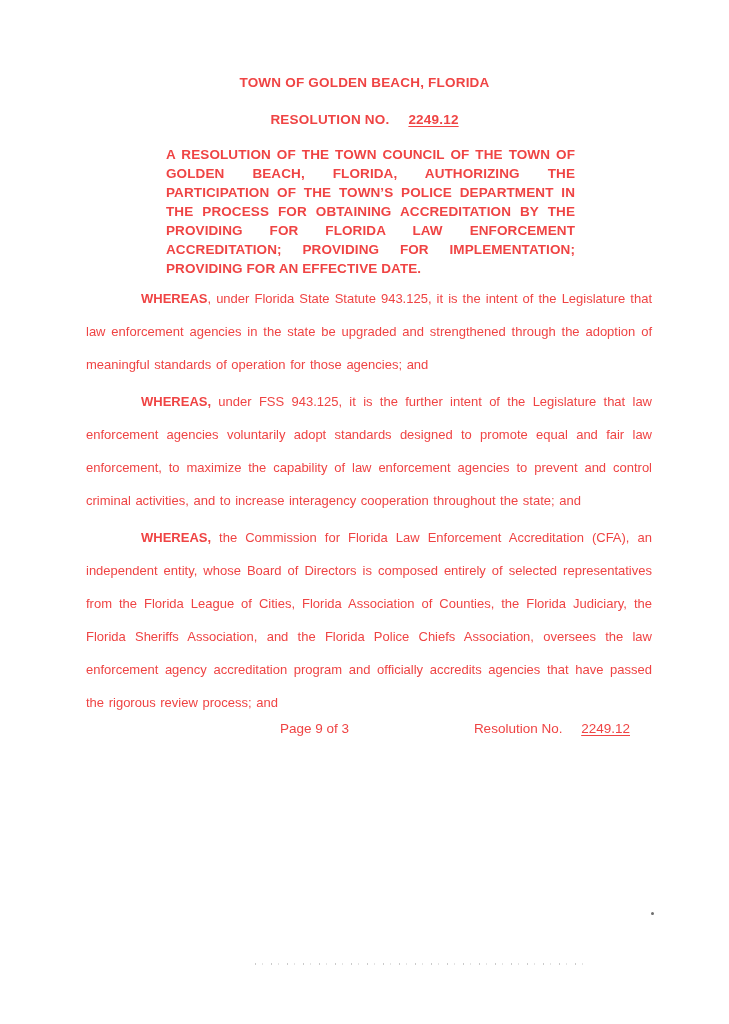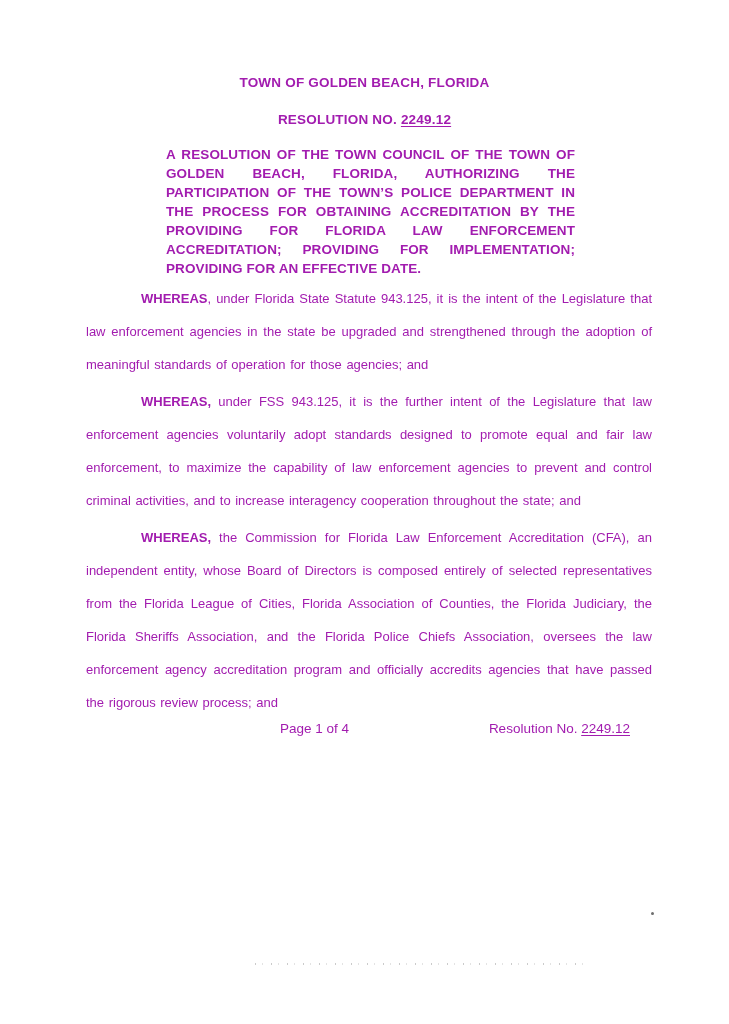--- a/index.html
+++ b/index.html
@@ -1,21 +1,21 @@
 <!DOCTYPE html>
 <html><head>
 <meta charset="utf-8">
 <style>
   html, body { margin: 0; padding: 0; background: #fff; }
   .page {
     position: relative;
     width: 729px;
     height: 1024px;
     background: #fff;
-    color: #a21caf;
+    color: #ef4444;
     font-family: "Liberation Sans", sans-serif;
     box-sizing: border-box;
     padding-top: 75px;
     overflow: hidden;
   }
   .doc-title {
     margin: 0;
     text-align: center;
     font-size: 13.5px;
     font-weight: bold;
@@ -24,20 +24,21 @@
   .res-heading {
     margin: 22px 0 0 0;
     text-align: center;
     font-size: 13.5px;
     font-weight: bold;
     letter-spacing: 0.2px;
   }
   .underlined {
     text-decoration: underline;
     text-underline-offset: 2px;
+    margin-left: 15px;
   }
   .summary {
     margin: 18px 0 0 166px;
     width: 409px;
     font-size: 13.5px;
     font-weight: bold;
     line-height: 19px;
     text-align: justify;
     letter-spacing: 0.1px;
   }
@@ -101,21 +102,21 @@
   <div class="doc-body">
     <p><span class="lead">WHEREAS</span><span>, under Florida State Statute 943.125, it is the intent of the Legislature that law enforcement agencies in the state be upgraded and strengthened through the adoption of meaningful standards of operation for those agencies; and</span></p>
 
     <p><span class="lead">WHEREAS,</span><span> under FSS 943.125, it is the further intent of the Legislature that law enforcement agencies voluntarily adopt standards designed to promote equal and fair law enforcement, to maximize the capability of law enforcement agencies to prevent and control criminal activities, and to increase interagency cooperation throughout the state; and</span></p>
 
     <p><span class="lead">WHEREAS,</span><span> the Commission for Florida Law Enforcement Accreditation (CFA), an independent entity, whose Board of Directors is composed entirely of selected representatives from the Florida League of Cities, Florida Association of Counties, the Florida Judiciary, the Florida Sheriffs Association, and the Florida Police Chiefs Association, oversees the law enforcement agency accreditation program and officially accredits agencies that have passed the rigorous review process; and</span></p>
 
   </div>
 
   <div class="footer">
-    <span class="page-label">Page 1 of 4</span>
+    <span class="page-label">Page 9 of 3</span>
     <span class="footer-res">
       <span>Resolution No. </span><span class="underlined">2249.12</span>
     </span>
   </div>
 
   <div class="dot-artifact"></div>
   <div class="noise-artifact"></div>
 
 </div>
 

